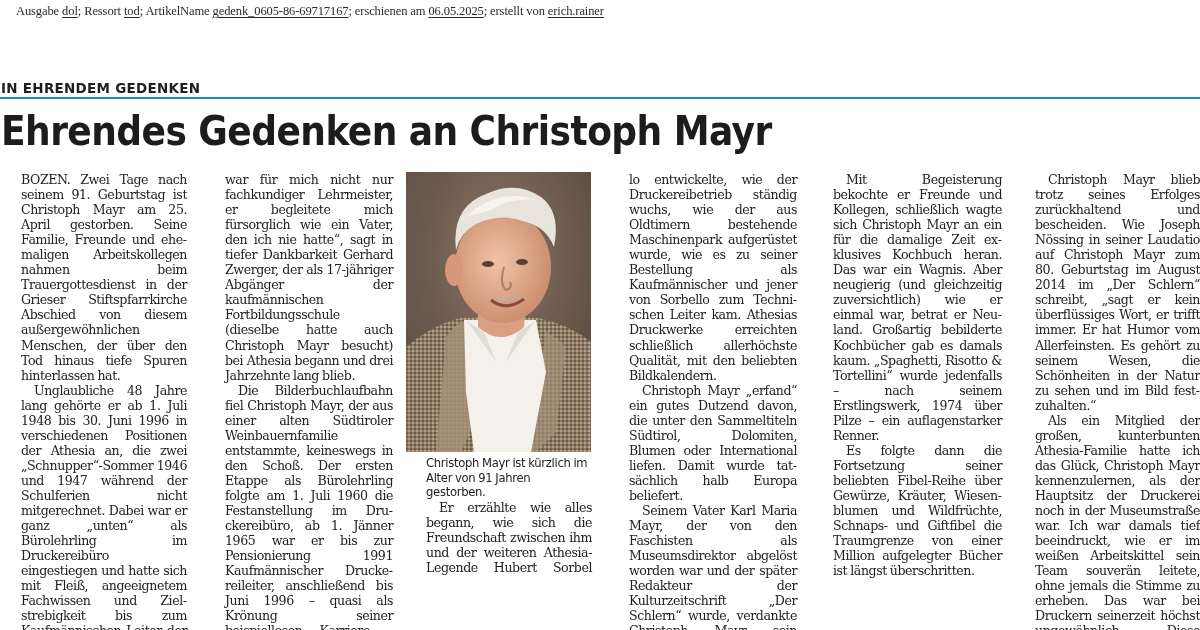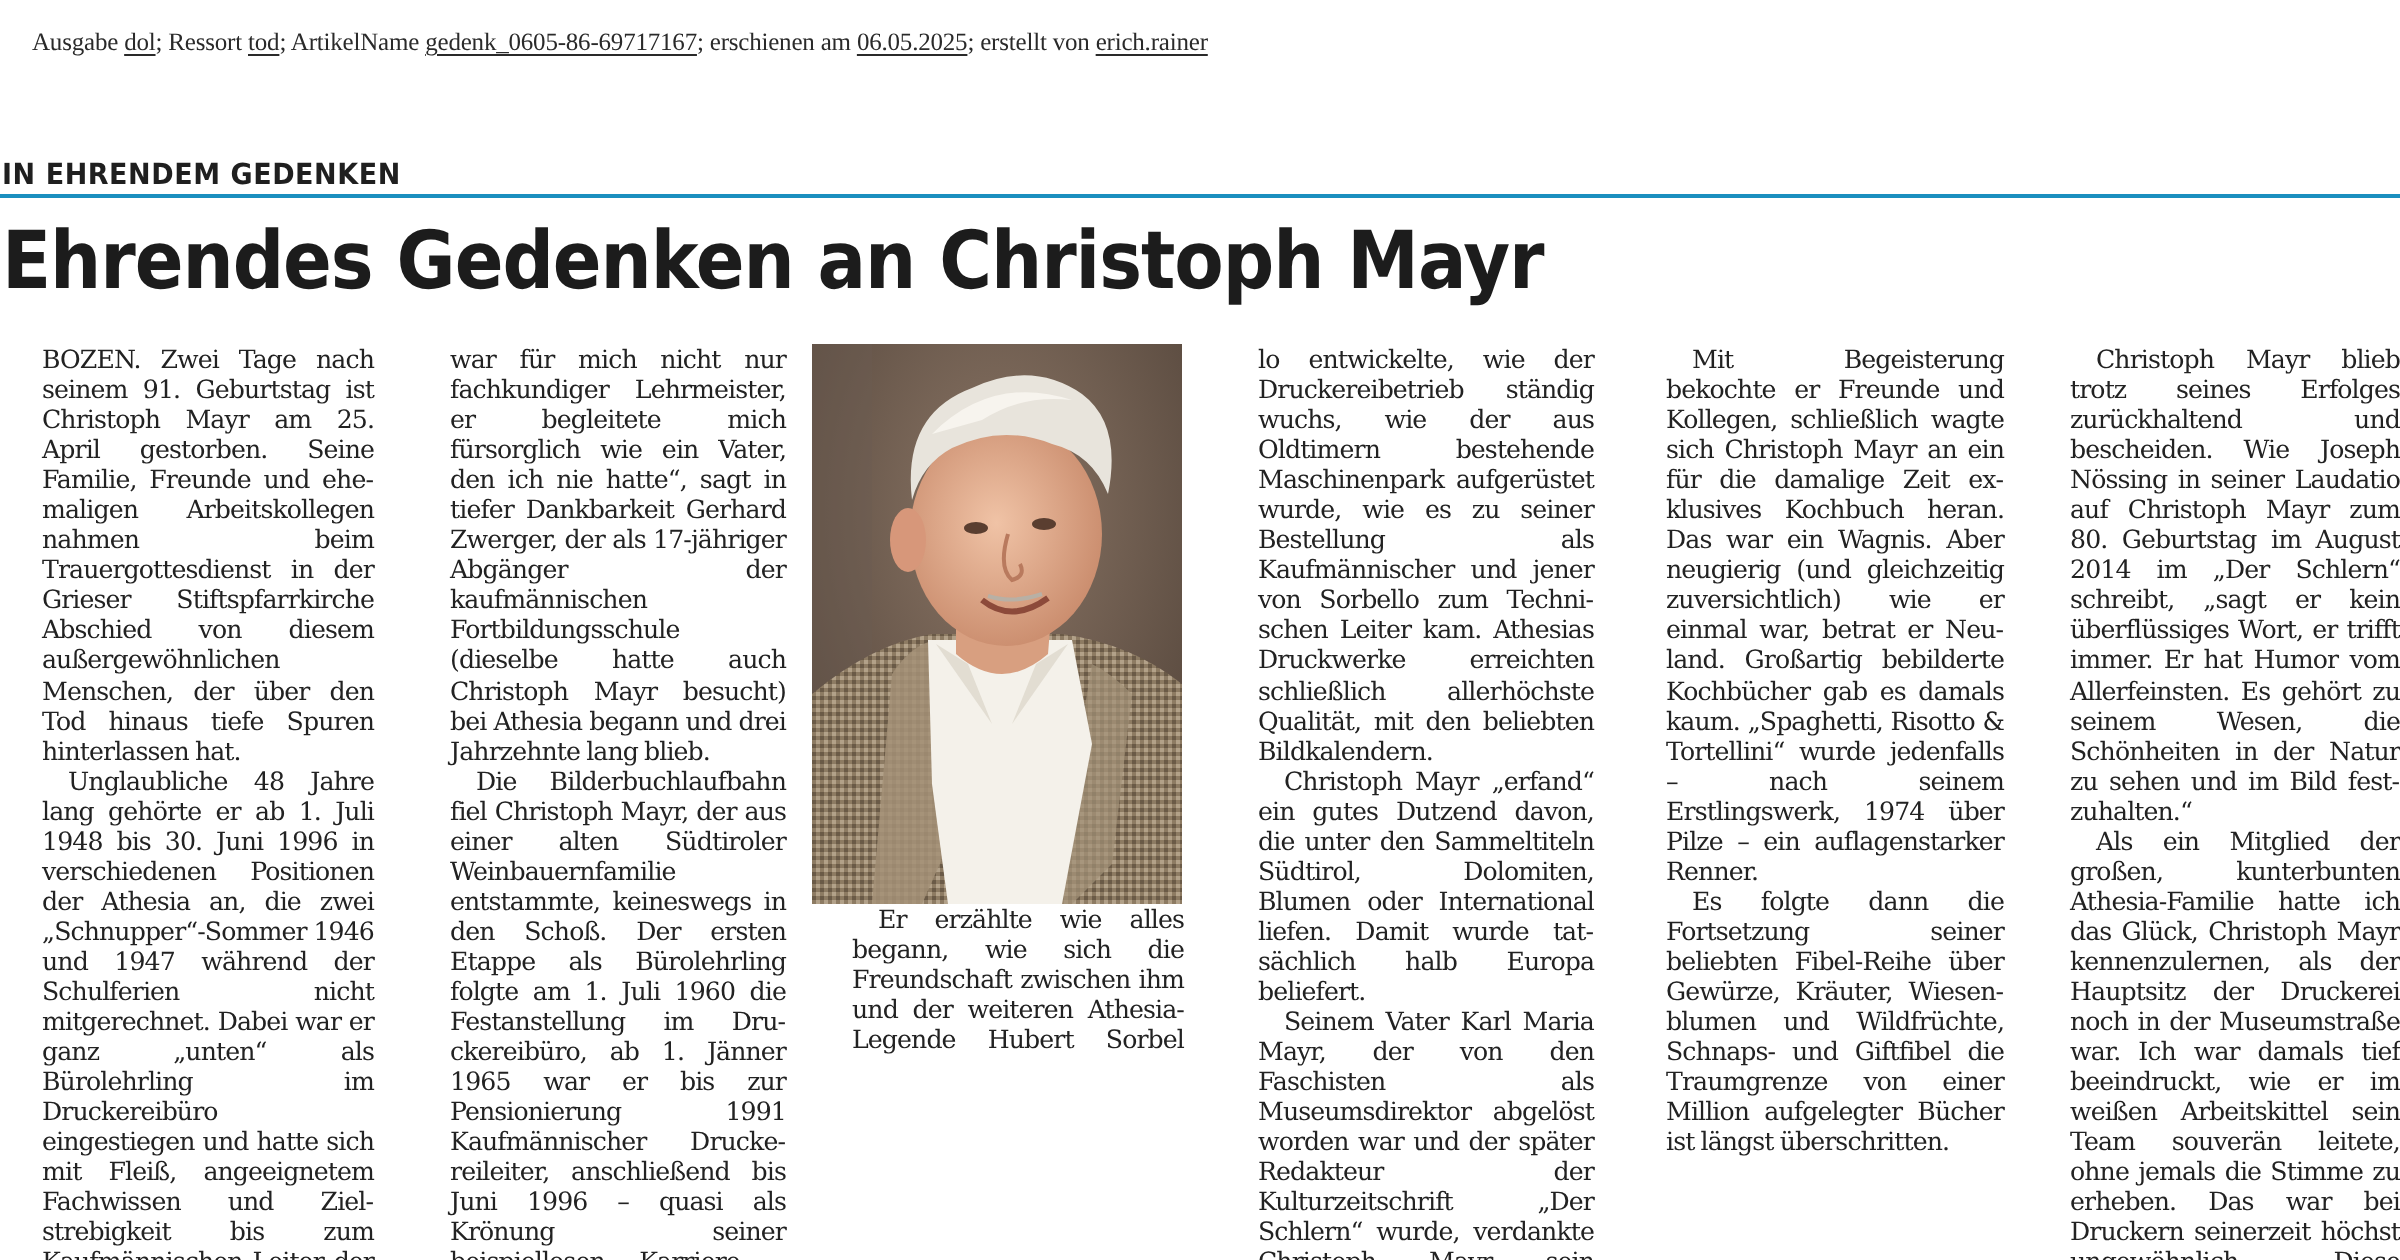--- a/index.html
+++ b/index.html
@@ -1,20 +1,20 @@
 <!DOCTYPE html>
 <html><head>
   <meta charset="utf-8">
   <style>
     * { box-sizing: border-box; margin: 0; padding: 0; }
     html, body { width: 1200px; height: 630px; overflow: hidden; background: #ffffff; }
     body { position: relative; color: #1e1e1e; }
 
     .meta {
-      position: absolute; left: 16px; top: 12px; height: 18px;
+      position: absolute; left: 16px; top: 2px; height: 18px;
       font-family: "Liberation Serif", serif; font-size: 12.5px; line-height: 18px;
       color: #2a2a2a; white-space: nowrap; letter-spacing: -0.1px;
     }
     .meta a { color: #2a2a2a; text-decoration: underline; text-underline-offset: 2px; }
 
     .kicker {
       position: absolute; left: 1px; top: 80px;
       font-family: "DejaVu Sans", sans-serif; font-weight: bold;
       font-size: 14.5px; line-height: 17px; letter-spacing: 0.3px;
       color: #1f1f1f; transform: scaleX(0.93); transform-origin: left;
@@ -126,20 +126,21 @@
 
       <ellipse cx="82" cy="92" rx="6" ry="3" fill="#5a3e30"></ellipse>
       <ellipse cx="116" cy="90" rx="6" ry="3" fill="#5a3e30"></ellipse>
 
       <path d="M98 95 Q93 112 100 118 Q107 116 104 110" stroke="#b97a5e" stroke-width="2" fill="none"></path>
 
       <path d="M85 128 Q100 140 118 127" stroke="#8c4a3a" stroke-width="3" fill="none"></path>
       <path d="M88 126 Q100 130 115 125" stroke="#b8b0a5" stroke-width="2" fill="none"></path>
     </svg>
   </div>
+  <p class="caption">Christoph Mayr ist kürzlich im Al­ter von 91 Jahren gestorben.</p>
   <p class="ind last">Er erzählte wie alles begann, wie sich die Freundschaft zwi­schen ihm und der weiteren Athesia-Legende Hubert Sorbel­</p>
 </div>
 
 <div class="col c4">
   <p>lo entwickelte, wie der Drucke­reibetrieb ständig wuchs, wie der aus Oldtimern bestehende Maschinenpark aufgerüstet wurde, wie es zu seiner Bestel­lung als Kaufmännischer und je­ner von Sorbello zum Techni­schen Leiter kam. Athesias Druckwerke erreichten schließ­lich allerhöchste Qualität, mit den beliebten Bildkalendern.</p>
   <p class="ind">Christoph Mayr „erfand“ ein gutes Dutzend davon, die unter den Sammeltiteln Südtirol, Do­lomiten, Blumen oder Interna­tional liefen. Damit wurde tat­sächlich halb Europa beliefert.</p>
   <p class="ind last">Seinem Vater Karl Maria Mayr, der von den Faschisten als Museumsdirektor abgelöst wor­den war und der später Redak­teur der Kulturzeitschrift „Der Schlern“ wurde, verdankte Christoph Mayr sein kultiviertes Sprachgefühl, seine positive Einstellung und die Freude an den schönen Dingen des Le­bens. Er fotografierte gerne. Er liebte die Natur, er schätzte un­sere Heimat mit atemberauben­</p>
 </div>
 
 <div class="col c5">

